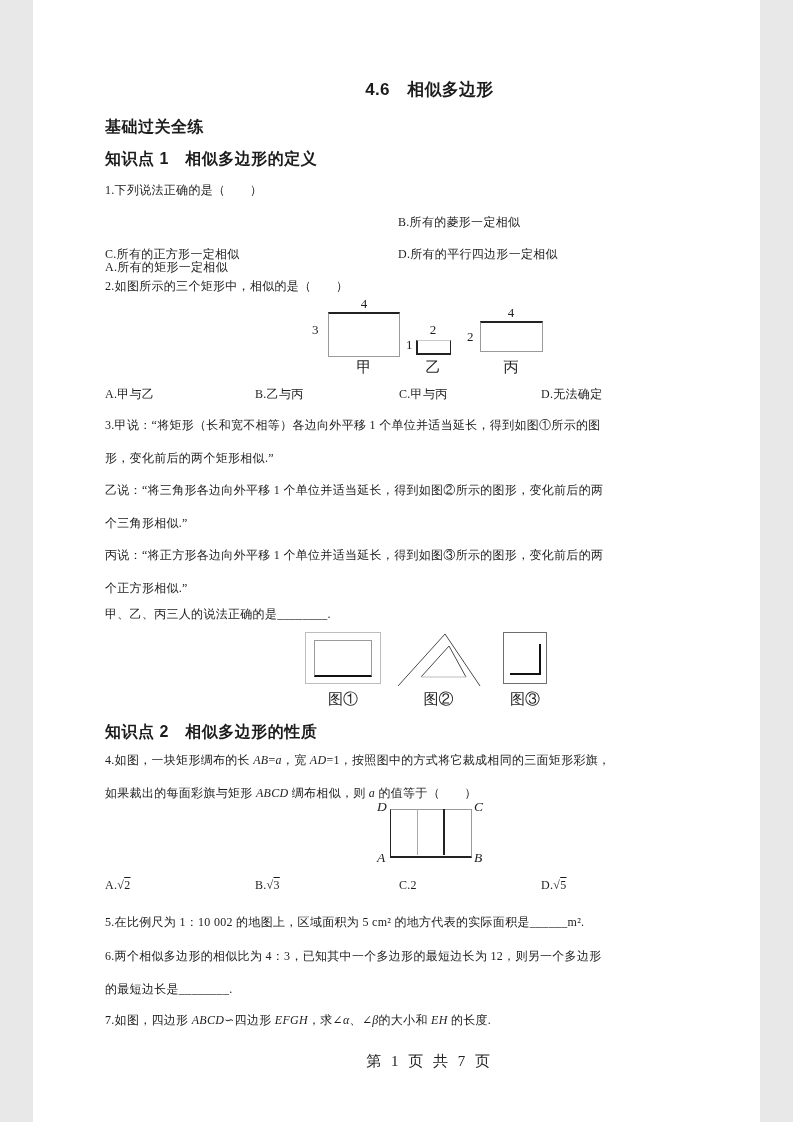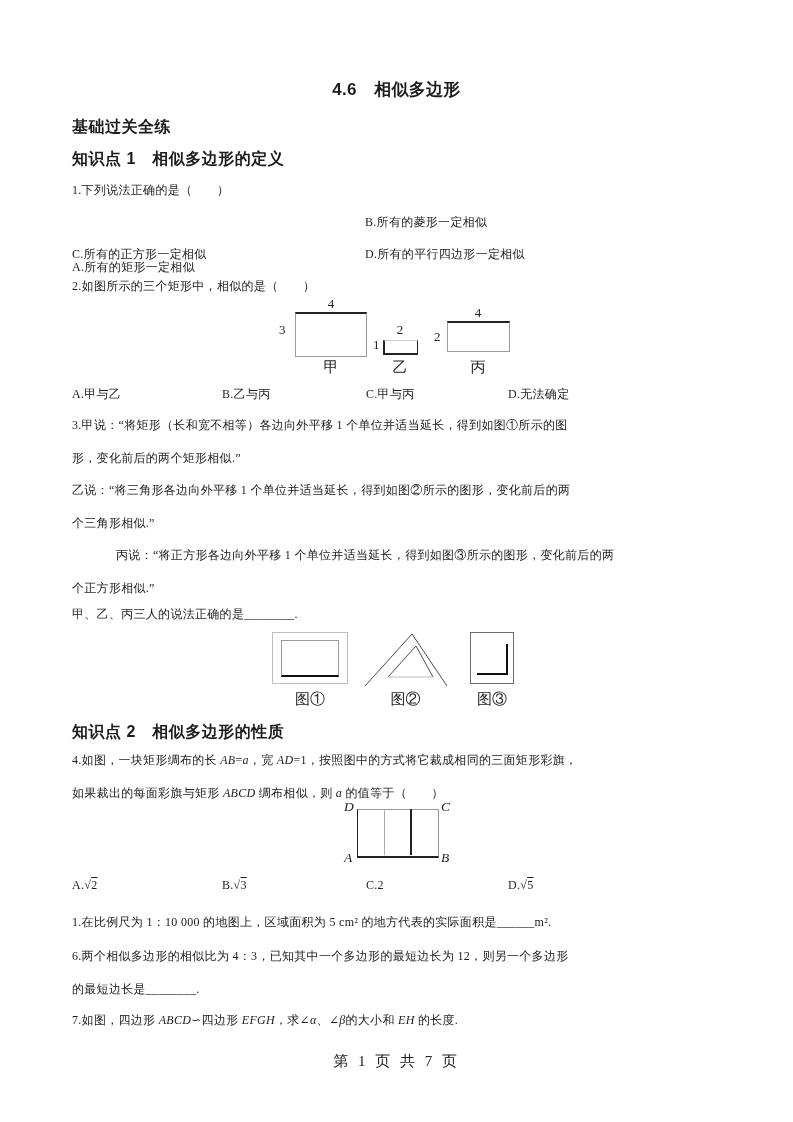--- a/index.html
+++ b/index.html
@@ -1,18 +1,18 @@
 <!DOCTYPE html>
 <html><head>
 <meta charset="utf-8">
 <style>
   html,body{margin:0;padding:0;background:#e8e8e8;}
   .page{
     position:relative;
-    width:793px;height:1122px;
+    width:727px;height:1122px;
     margin:0 auto;
     background:#ffffff;
     font-family:"Liberation Serif","DejaVu Serif",serif;
     color:#1c1c1c;
     overflow:hidden;
   }
   .line{position:absolute;font-size:12px;white-space:nowrap;letter-spacing:0.3px;}
   .center{left:0;width:793px;text-align:center;}
   .heading{font-family:"Liberation Sans","DejaVu Sans",sans-serif;font-weight:bold;font-size:16px;letter-spacing:0.5px;}
   .title{font-family:"Liberation Sans","DejaVu Sans",sans-serif;font-weight:bold;font-size:17px;}
@@ -71,21 +71,21 @@
 
   <div class="line" style="left:72px;top:386px;">A.甲与乙</div>
   <div class="line" style="left:222px;top:386px;">B.乙与丙</div>
   <div class="line" style="left:366px;top:386px;">C.甲与丙</div>
   <div class="line" style="left:508px;top:386px;">D.无法确定</div>
 
   <div class="line" style="left:72px;top:417px;">3.甲说：“将矩形（长和宽不相等）各边向外平移 1 个单位并适当延长，得到如图①所示的图</div>
   <div class="line" style="left:72px;top:450px;">形，变化前后的两个矩形相似.”</div>
   <div class="line" style="left:72px;top:482px;">乙说：“将三角形各边向外平移 1 个单位并适当延长，得到如图②所示的图形，变化前后的两</div>
   <div class="line" style="left:72px;top:515px;">个三角形相似.”</div>
-  <div class="line" style="left:72px;top:547px;margin-left:44px;">丙说：“将正方形各边向外平移 1 个单位并适当延长，得到如图③所示的图形，变化前后的两</div>
+  <div class="line" style="left:72px;top:547px;">丙说：“将正方形各边向外平移 1 个单位并适当延长，得到如图③所示的图形，变化前后的两</div>
   <div class="line" style="left:72px;top:580px;">个正方形相似.”</div>
   <div class="line" style="left:72px;top:606px;">甲、乙、丙三人的说法正确的是________.</div>
 
   <div class="fig" style="top:626px;height:92px;">
     <div class="f1outer" style="left:272px;top:6px;width:74px;height:50px;"></div>
     <div class="f1inner" style="left:281px;top:14px;width:56px;height:34px;"></div>
     <span class="figname" style="left:272px;top:64px;width:76px;font-family:Liberation Mono, monospace;">图①</span>
 
     <svg style="left:358px;top:2px;" width="95" height="60" viewBox="0 0 95 60">
       <polyline points="7,58 54,6 89,58" fill="none" stroke="#4a4a4a" stroke-width="1"></polyline>
@@ -113,21 +113,21 @@
     <div class="vline" style="left:410px;width:2px;background:#222;top:11px;height:46px;"></div>
     <span class="corner" style="left:344px;top:52px;">A</span>
     <span class="corner" style="left:441px;top:52px;">B</span>
   </div>
 
   <div class="line" style="left:72px;top:878px;"><span>A.</span><span>√</span><span class="sqv">2</span></div>
   <div class="line" style="left:222px;top:878px;"><span>B.</span><span>√</span><span class="sqv">3</span></div>
   <div class="line" style="left:366px;top:878px;"><span>C.</span><span>2</span></div>
   <div class="line" style="left:508px;top:878px;"><span>D.</span><span>√</span><span class="sqv">5</span></div>
 
-  <div class="line" style="left:72px;top:914px;">1.在比例尺为 1：10 000 的地图上，区域面积为 5 cm² 的地方代表的实际面积是______m².</div>
+  <div class="line" style="left:72px;top:914px;">5.在比例尺为 1：10 002 的地图上，区域面积为 5 cm² 的地方代表的实际面积是______m².</div>
 
   <div class="line" style="left:72px;top:948px;">6.两个相似多边形的相似比为 4：3，已知其中一个多边形的最短边长为 12，则另一个多边形</div>
   <div class="line" style="left:72px;top:981px;">的最短边长是________.</div>
 
   <div class="line" style="left:72px;top:1012px;"><span>7.如图，四边形 </span><span class="it">ABCD</span><span>∽四边形 </span><span class="it">EFGH</span><span>，求∠</span><span class="it">α</span><span>、∠</span><span class="it">β</span><span>的大小和 </span><span class="it">EH</span><span> 的长度.</span></div>
 
   <div class="line center footer" style="top:1052px;">第 1 页 共 7 页</div>
 
 </div>
 

